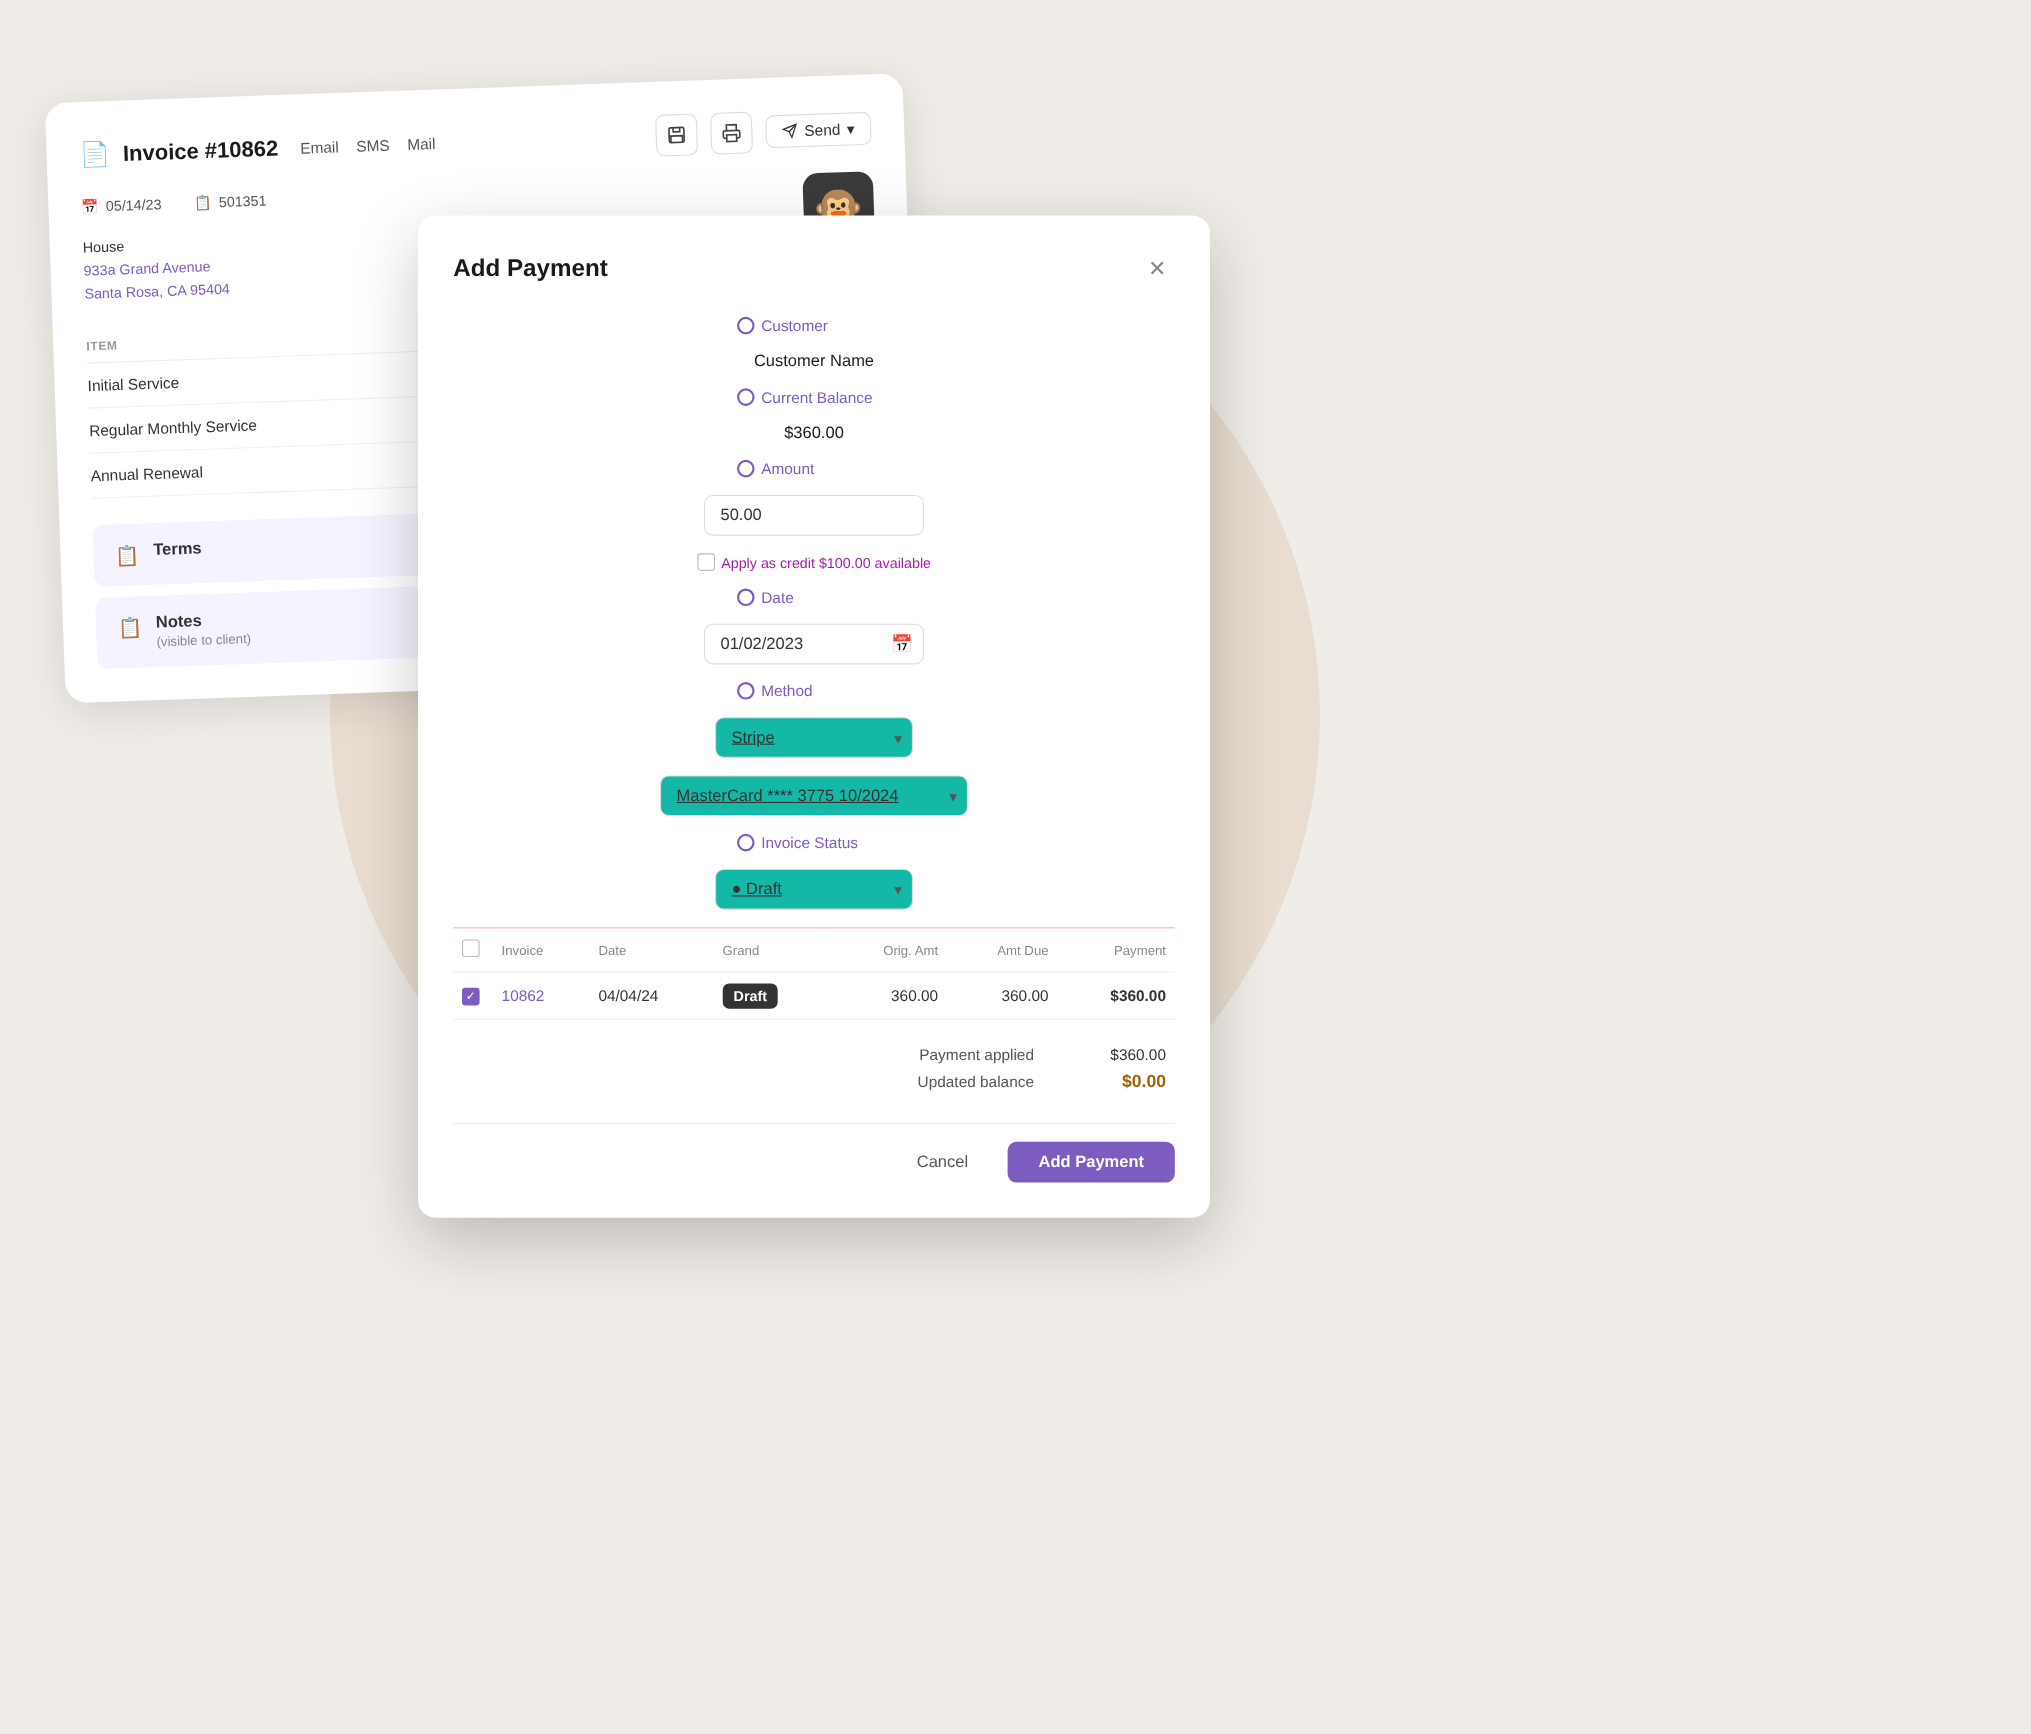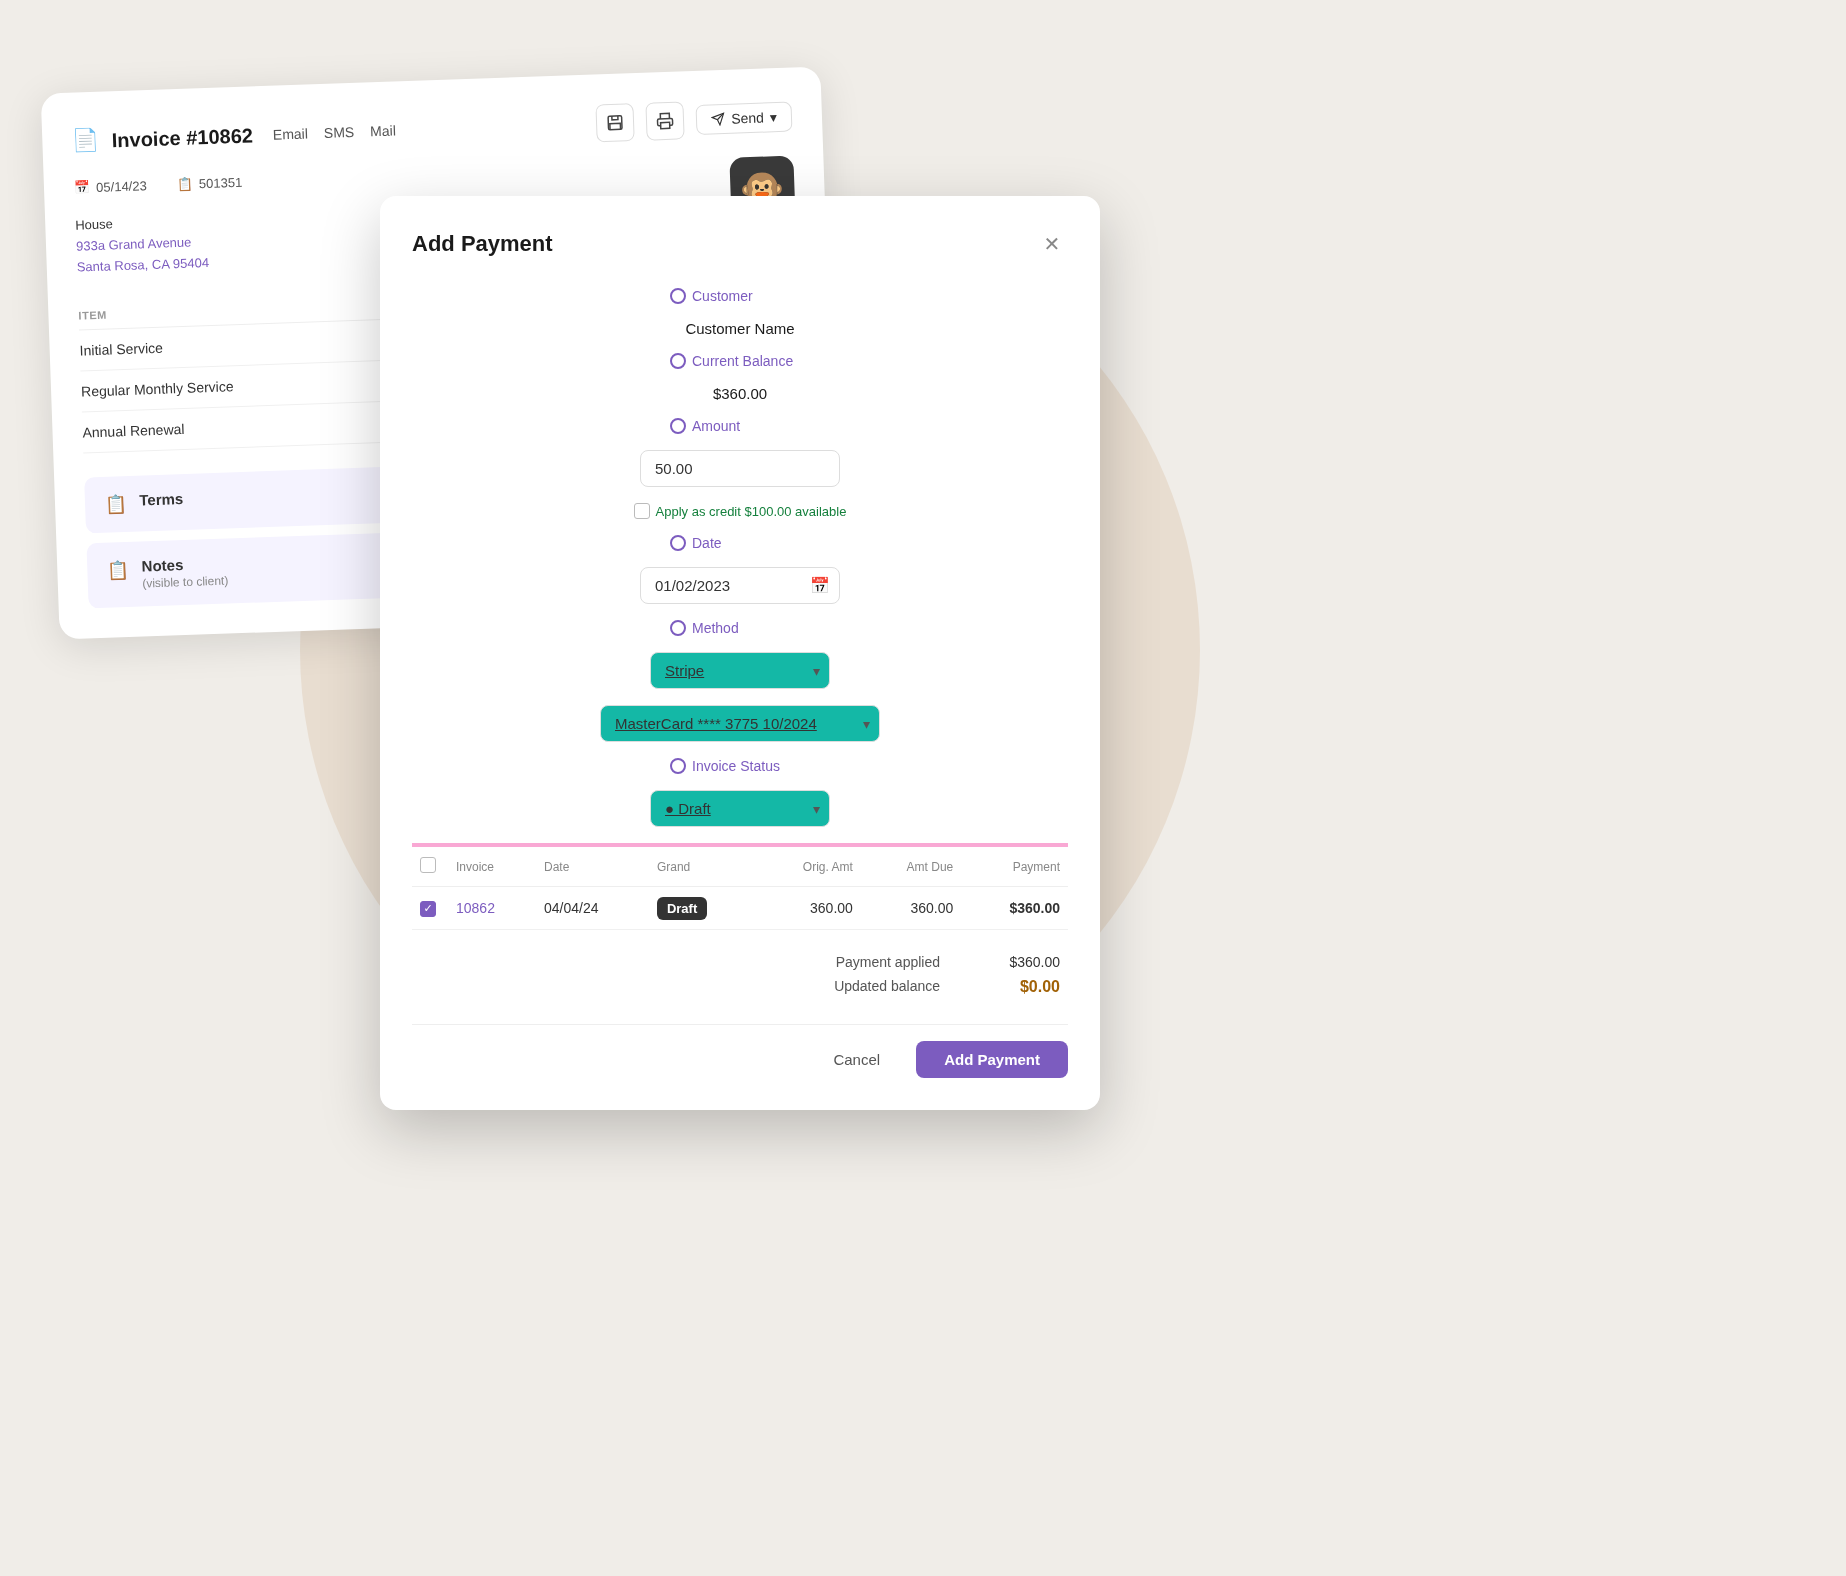--- a/index.html
+++ b/index.html
@@ -307,21 +307,21 @@
       border-radius: 8px;
       padding: 9px 14px;
       font-size: 15px;
       color: #333;
       outline: none;
       width: 200px;
     }
 
     .credit-label {
       font-size: 13px;
-      color: #15803d;
+      color: #a21caf;
       display: flex;
       align-items: flex-end;
       gap: 6px;
     }
 
     .credit-checkbox {
       width: 16px;
       height: 16px;
       border: 1.5px solid #bbb;
       border-radius: 3px;
@@ -386,21 +386,21 @@
 
     
     .modal-invoice-table {
       width: 100%;
       border-collapse: collapse;
       margin-top: 8px;
       margin-bottom: 20px;
     }
 
     .modal-invoice-table thead tr {
-      border-top: 4px solid #f9a8d4;
+      border-top: 1px solid #f9a8d4;
       border-bottom: 1px solid #eee;
     }
 
     .modal-invoice-table th {
       font-size: 12px;
       color: #888;
       font-weight: 500;
       padding: 10px 8px;
       text-align: left;
     }

